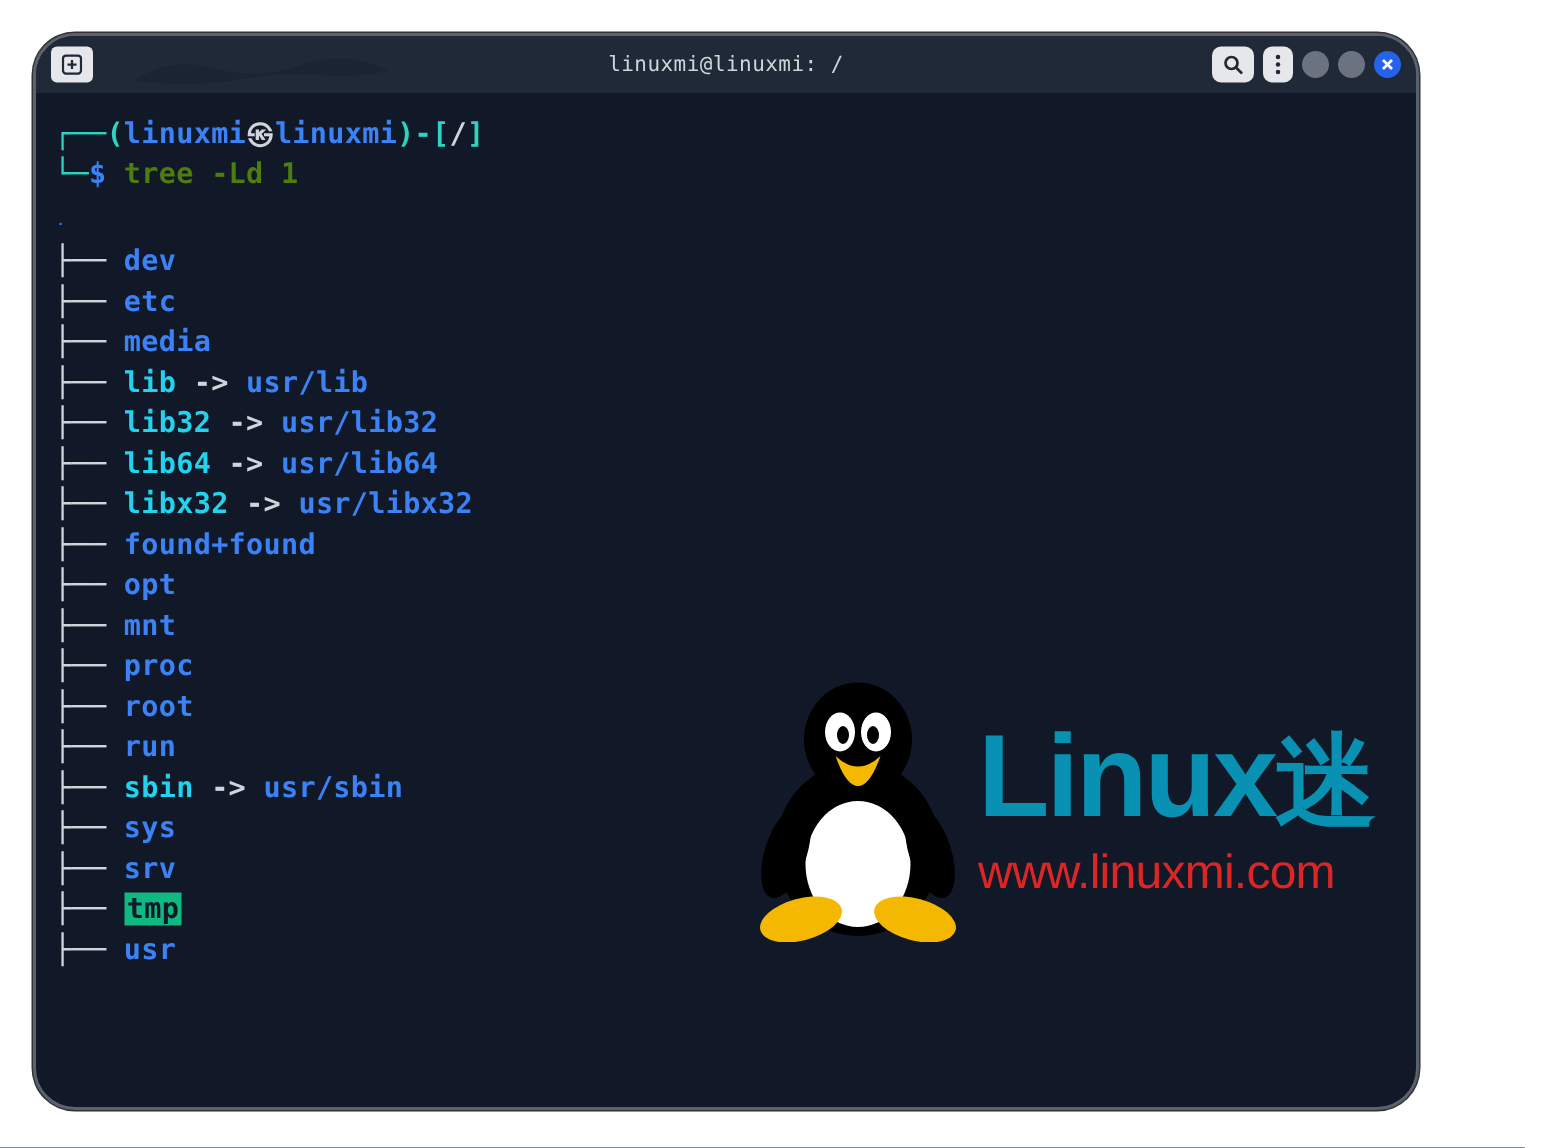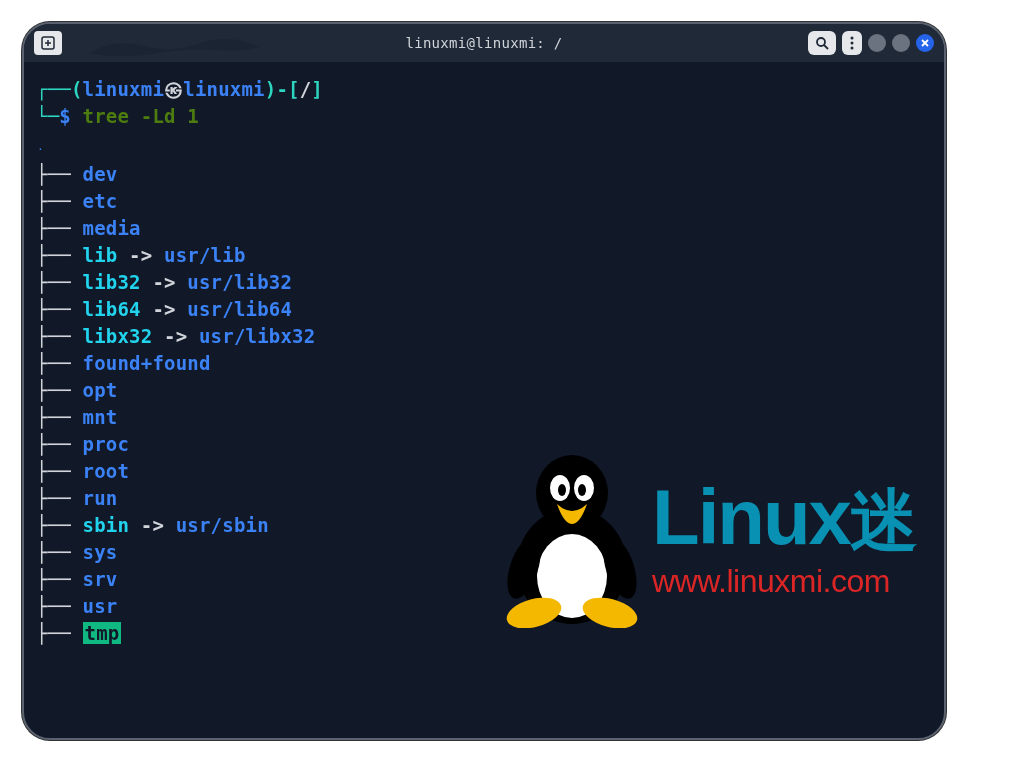--- a/index.html
+++ b/index.html
@@ -240,22 +240,22 @@
           <div class="tree-line"><span class="tree-branch">├── </span><span class="dir-link">libx32</span><span class="arrow"> -&gt; </span><span class="link-target">usr/libx32</span></div>
           <div class="tree-line"><span class="tree-branch">├── </span><span class="dir">found+found</span></div>
           <div class="tree-line"><span class="tree-branch">├── </span><span class="dir">opt</span></div>
           <div class="tree-line"><span class="tree-branch">├── </span><span class="dir">mnt</span></div>
           <div class="tree-line"><span class="tree-branch">├── </span><span class="dir">proc</span></div>
           <div class="tree-line"><span class="tree-branch">├── </span><span class="dir">root</span></div>
           <div class="tree-line"><span class="tree-branch">├── </span><span class="dir">run</span></div>
           <div class="tree-line"><span class="tree-branch">├── </span><span class="dir-link">sbin</span><span class="arrow"> -&gt; </span><span class="link-target">usr/sbin</span></div>
           <div class="tree-line"><span class="tree-branch">├── </span><span class="dir">sys</span></div>
           <div class="tree-line"><span class="tree-branch">├── </span><span class="dir">srv</span></div>
+          <div class="tree-line"><span class="tree-branch">├── </span><span class="dir-sticky">tmp</span></div>
           <div class="tree-line"><span class="tree-branch">├── </span><span class="dir">usr</span></div>
-          <div class="tree-line"><span class="tree-branch">├── </span><span class="dir-sticky">tmp</span></div>
         </div>
     </div>
   </div>
 
   <div class="watermark">
     <div class="penguin">
       <svg width="180" height="180" viewBox="0 0 180 180">
         <ellipse cx="90" cy="118" rx="55" ry="58" fill="#000"></ellipse>
         <ellipse cx="90" cy="45" rx="36" ry="38" fill="#000"></ellipse>
         <ellipse cx="90" cy="128" rx="35" ry="42" fill="#fff"></ellipse>

